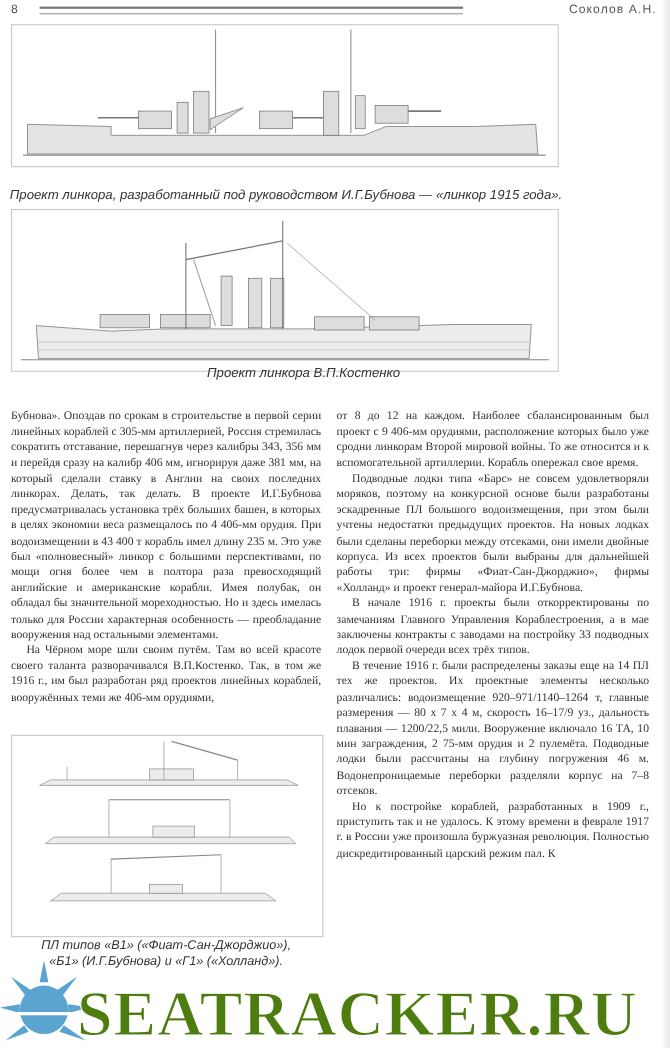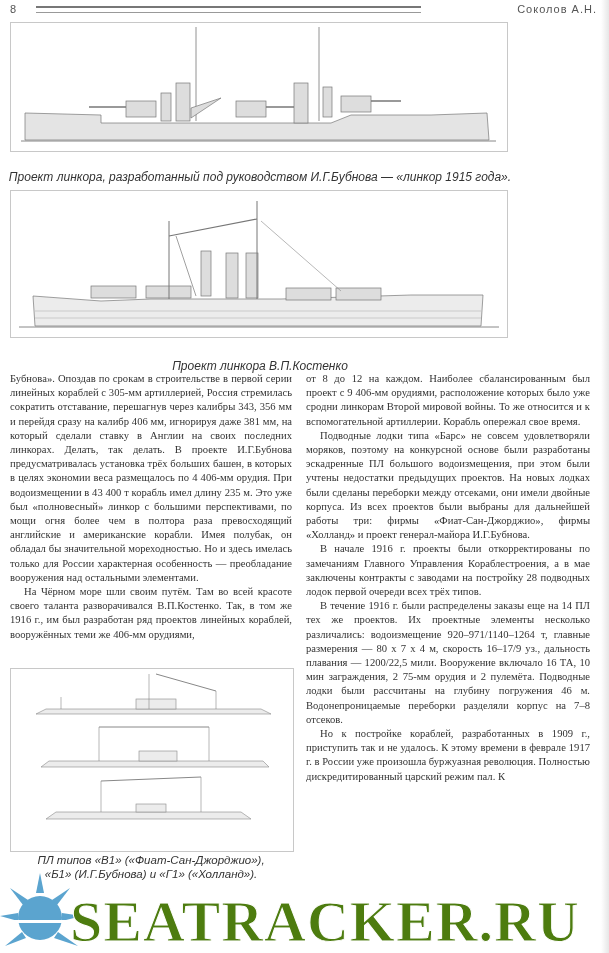--- a/index.html
+++ b/index.html
@@ -15,21 +15,21 @@
     .author { position: absolute; right: 12px; top: 3px; font: 11px "Liberation Sans", sans-serif; color: #555; letter-spacing: 1px; }
 
     .figure { position: absolute; border: 1px solid #c8c8c8; background: #fff; }
     .fig1 { left: 10px; top: 22px; width: 496px; height: 128px; }
     .fig2 { left: 10px; top: 190px; width: 496px; height: 146px; }
     .fig3 { left: 10px; top: 668px; width: 282px; height: 182px; }
     .figure svg { width: 100%; height: 100%; display: block; }
 
     .caption { position: absolute; font: italic 12px "Liberation Sans", sans-serif; color: #333; text-align: center; }
     .cap1 { left: 0; top: 170px; width: 520px; }
-    .cap2 { left: 0; top: 359px; width: 520px; }
+    .cap2 { left: 0; top: 332px; width: 520px; padding-left: 16px; }
     .cap3 { left: 10px; top: 853px; width: 282px; font-size: 11.5px; line-height: 14px; }
 
     .col { position: absolute; font-size: 10.6px; line-height: 14.2px; text-align: justify; color: #333; }
     .col p { margin: 0; text-indent: 14px; }
     .col p.noindent { text-indent: 0; }
     .col-left { left: 10px; top: 372px; width: 282px; }
     .col-right { left: 306px; top: 372px; width: 284px; }
 
     .right-edge { position: absolute; right: 0; top: 0; width: 8px; height: 953px;
       background: linear-gradient(to right, #fff, #e6e6e6); }
@@ -94,21 +94,21 @@
 <div class="caption cap2">Проект линкора В.П.Костенко</div>
 
 <div class="col col-left">
   <p class="noindent">Бубнова». Опоздав по срокам в строительстве в первой серии линейных кораблей с 305-мм артиллерией, Россия стремилась сократить отставание, перешагнув через калибры 343, 356 мм и перейдя сразу на калибр 406 мм, игнорируя даже 381 мм, на который сделали ставку в Англии на своих последних линкорах. Делать, так делать. В проекте И.Г.Бубнова предусматривалась установка трёх больших башен, в которых в целях экономии веса размещалось по 4 406-мм орудия. При водоизмещении в 43 400 т корабль имел длину 235 м. Это уже был «полновесный» линкор с большими перспективами, по мощи огня более чем в полтора раза превосходящий английские и американские корабли. Имея полубак, он обладал бы значительной мореходностью. Но и здесь имелась только для России характерная особенность — преобладание вооружения над остальными элементами.</p>
   <p>На Чёрном море шли своим путём. Там во всей красоте своего таланта разворачивался В.П.Костенко. Так, в том же 1916 г., им был разработан ряд проектов линейных кораблей, вооружённых теми же 406-мм орудиями,</p>
 </div>
 
 <div class="col col-right">
   <p class="noindent">от 8 до 12 на каждом. Наиболее сбалансированным был проект с 9 406-мм орудиями, расположение которых было уже сродни линкорам Второй мировой войны. То же относится и к вспомогательной артиллерии. Корабль опережал свое время.</p>
   <p>Подводные лодки типа «Барс» не совсем удовлетворяли моряков, поэтому на конкурсной основе были разработаны эскадренные ПЛ большого водоизмещения, при этом были учтены недостатки предыдущих проектов. На новых лодках были сделаны переборки между отсеками, они имели двойные корпуса. Из всех проектов были выбраны для дальнейшей работы три: фирмы «Фиат-Сан-Джорджио», фирмы «Холланд» и проект генерал-майора И.Г.Бубнова.</p>
-  <p>В начале 1916 г. проекты были откорректированы по замечаниям Главного Управления Кораблестроения, а в мае заключены контракты с заводами на постройку 28 подводных лодок первой очереди всех трёх типов.</p>
+  <p>В начале 1916 г. проекты были откорректированы по замечаниям Главного Управления Кораблестроения, а в мае заключены контракты с заводами на постройку 33 подводных лодок первой очереди всех трёх типов.</p>
   <p>В течение 1916 г. были распределены заказы еще на 14 ПЛ тех же проектов. Их проектные элементы несколько различались: водоизмещение 920–971/1140–1264 т, главные размерения — 80 х 7 х 4 м, скорость 16–17/9 уз., дальность плавания — 1200/22,5 мили. Вооружение включало 16 ТА, 10 мин заграждения, 2 75-мм орудия и 2 пулемёта. Подводные лодки были рассчитаны на глубину погружения 46 м. Водонепроницаемые переборки разделяли корпус на 7–8 отсеков.</p>
   <p>Но к постройке кораблей, разработанных в 1909 г., приступить так и не удалось. К этому времени в феврале 1917 г. в России уже произошла буржуазная революция. Полностью дискредитированный царский режим пал. К</p>
 </div>
 
 <div class="figure fig3">
   <svg viewBox="0 0 282 182">
     <g stroke="#888" stroke-width="0.6" fill="#ececec">
       <path d="M25 45 L35 40 L250 40 L260 45 Z"></path>
       <rect x="125" y="30" width="40" height="10"></rect>
       <line x1="138" y1="5" x2="138" y2="40"></line>

